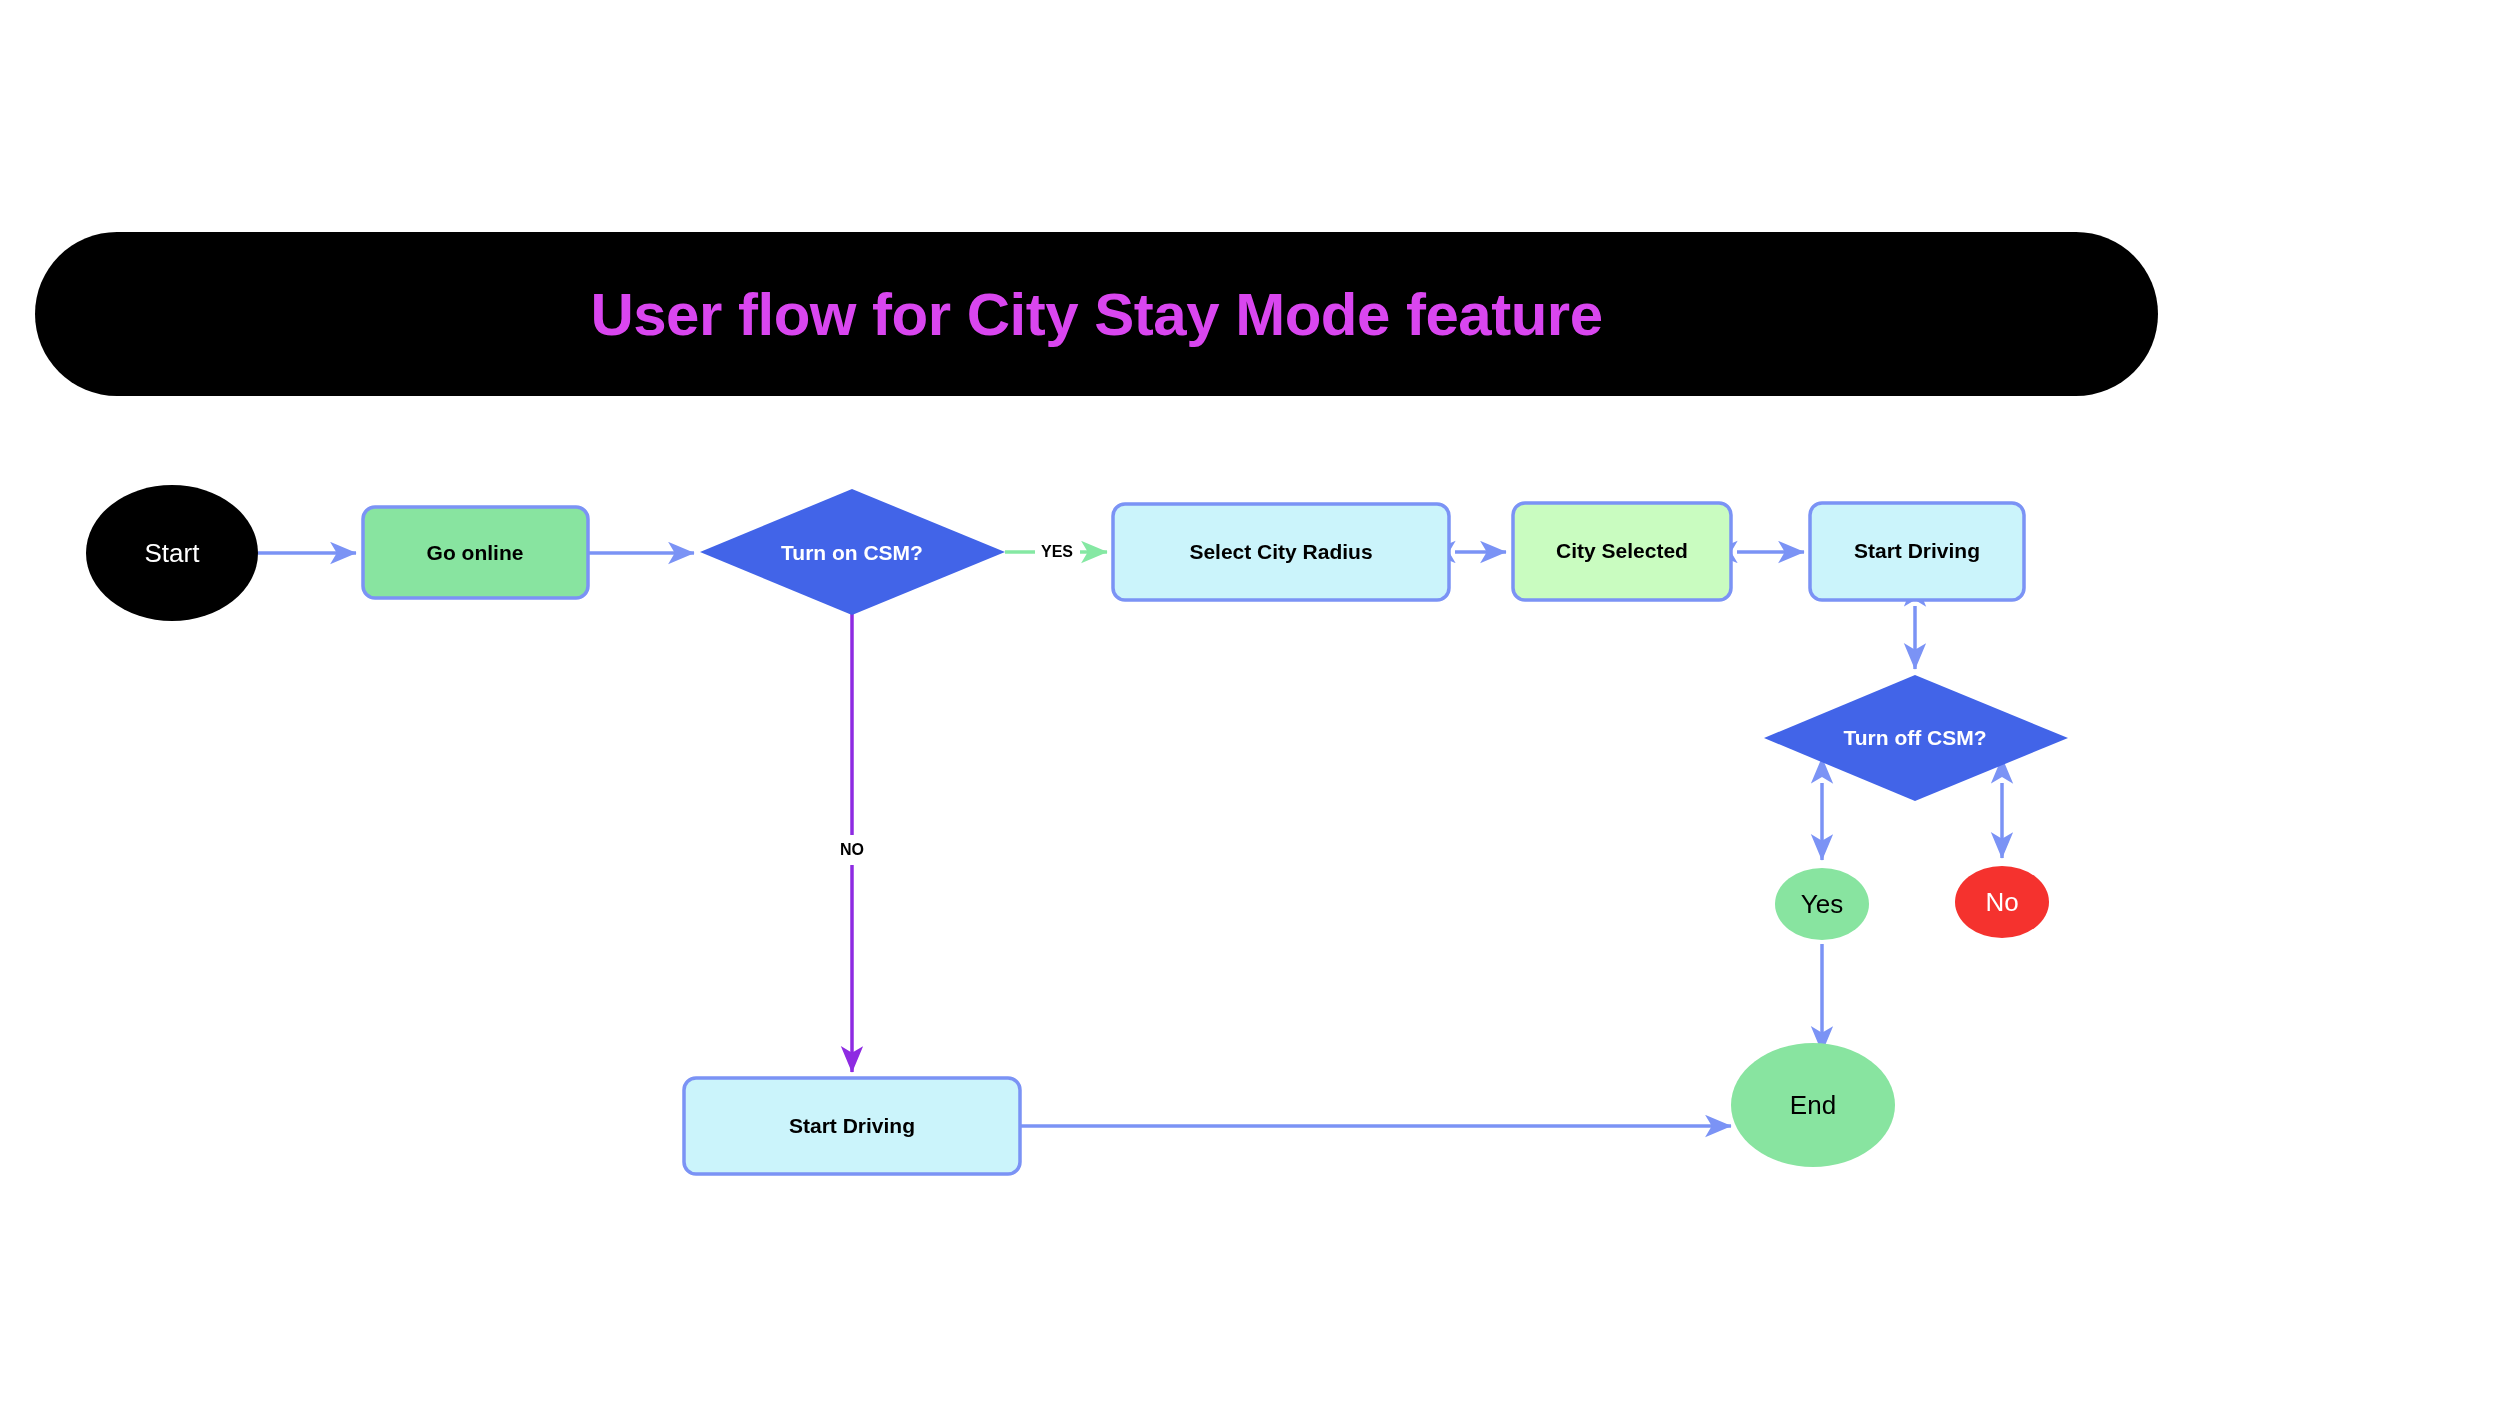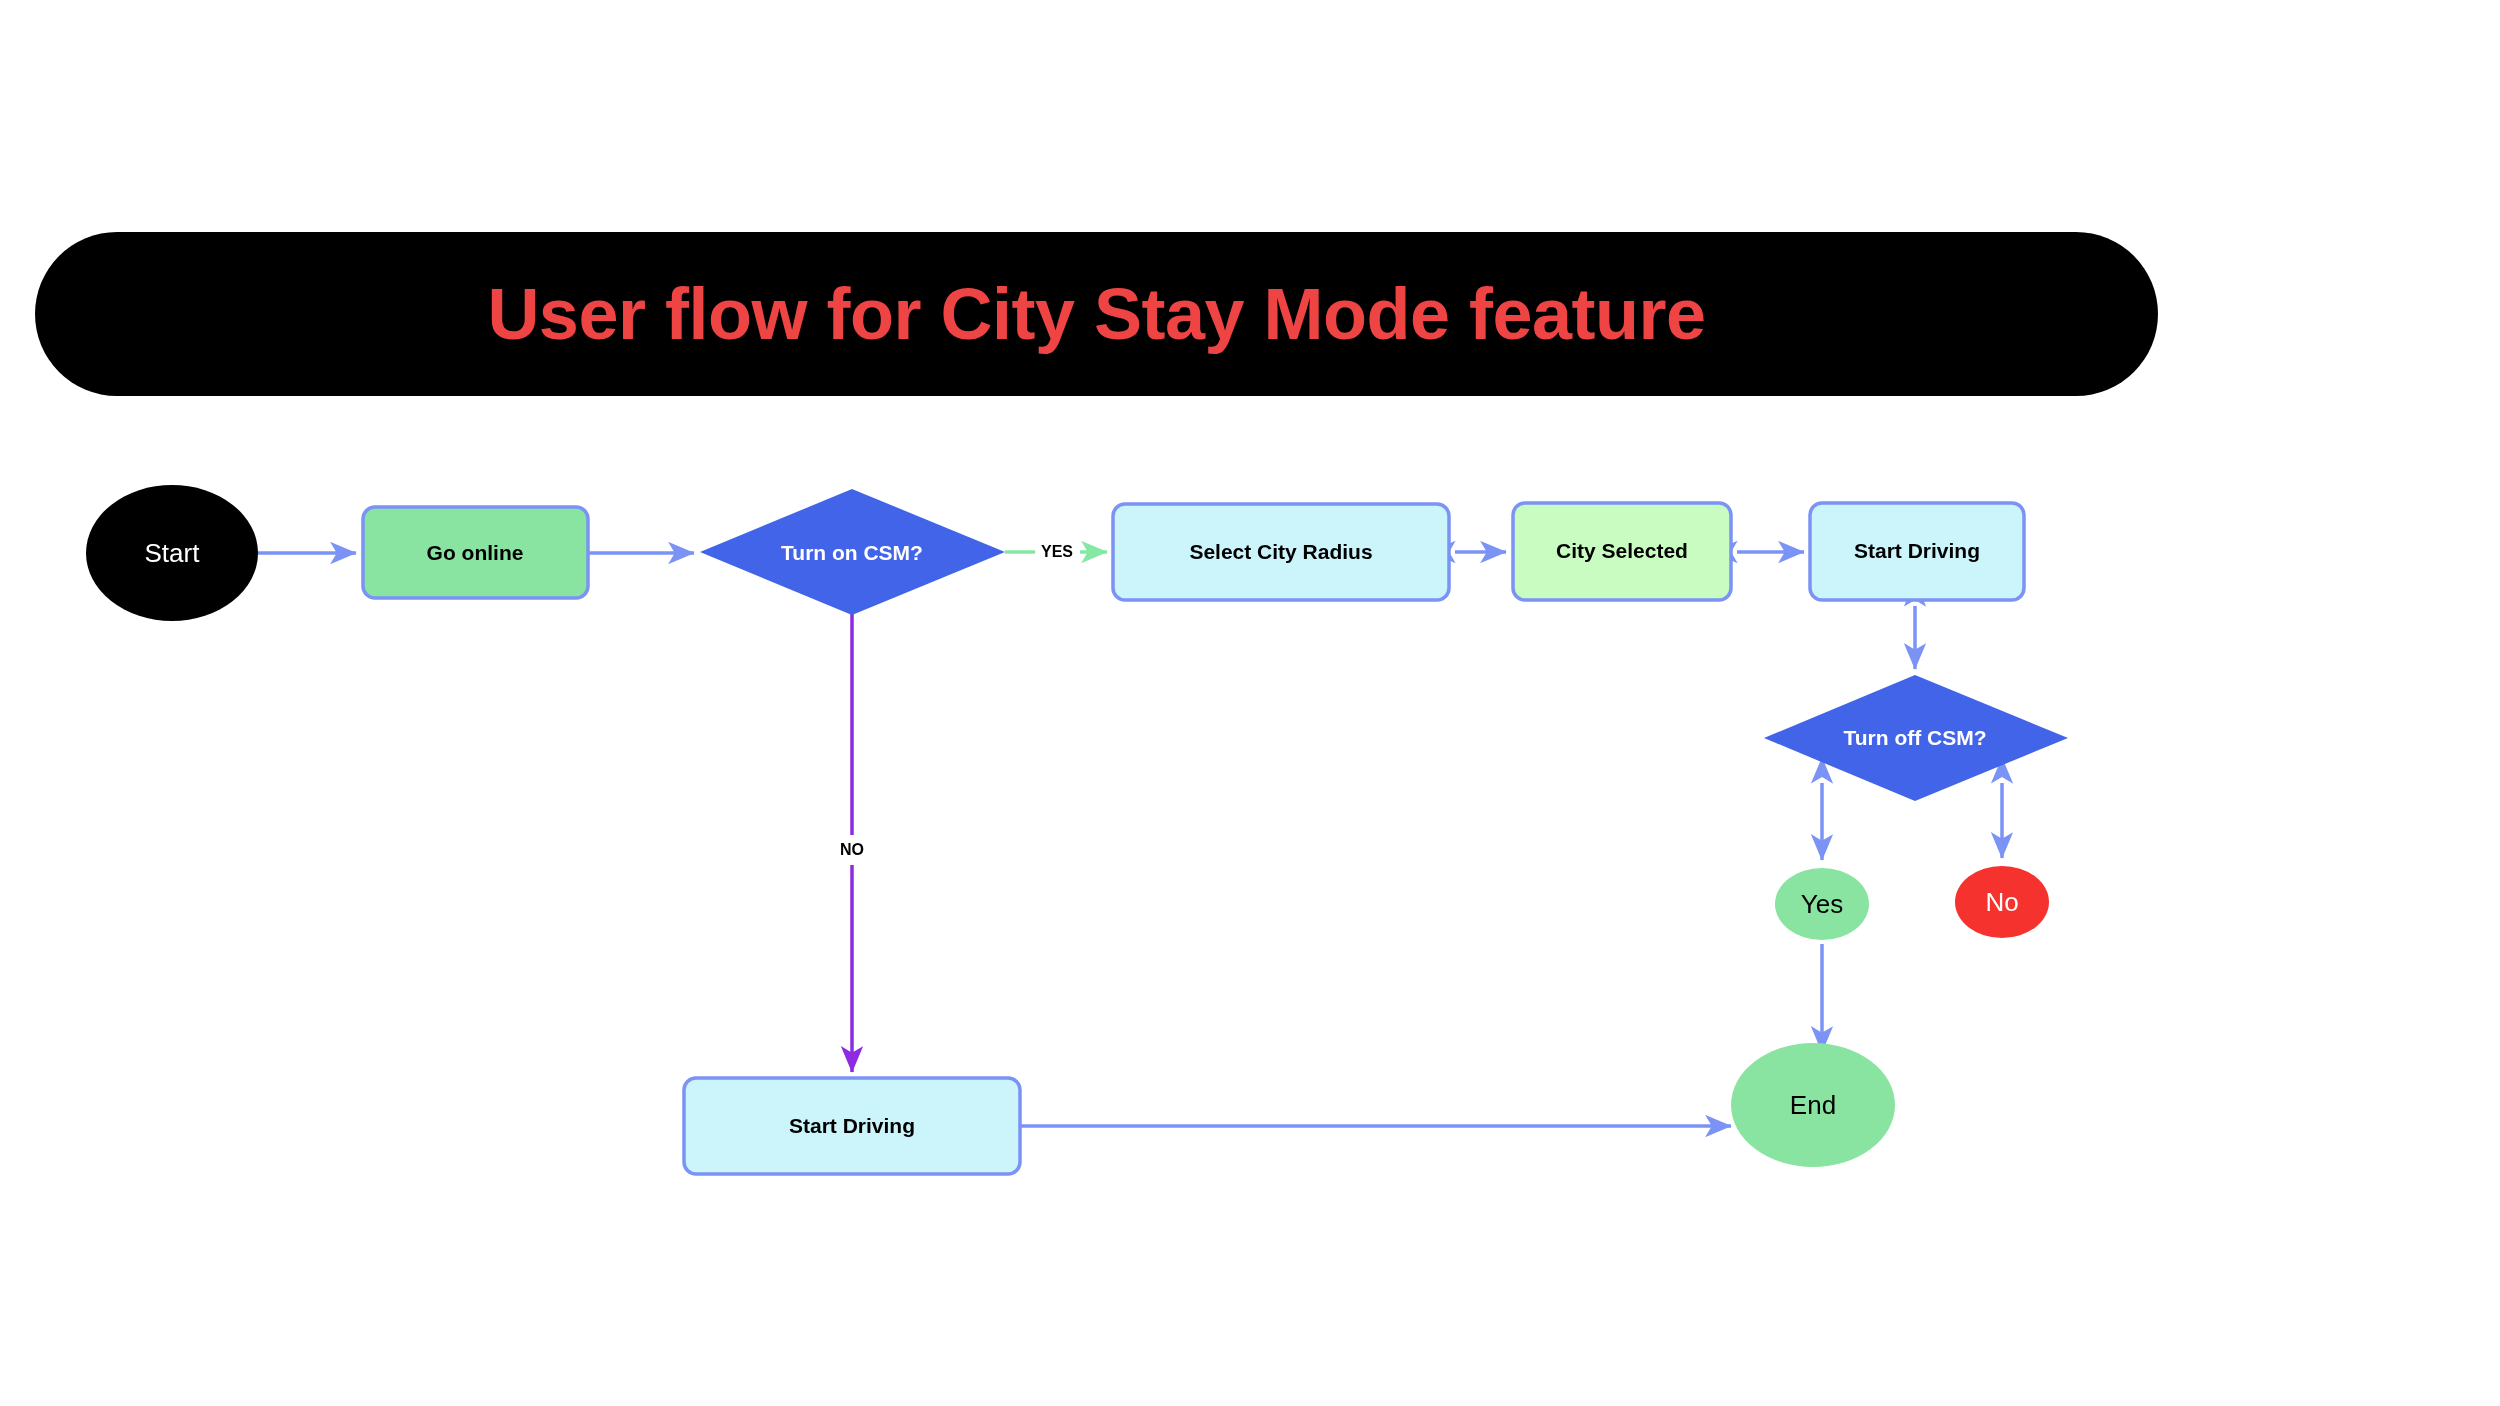--- a/index.html
+++ b/index.html
@@ -29,22 +29,22 @@
     width: 2123px;
     height: 164px;
     background: #000000;
     border-radius: 82px;
     display: flex;
     align-items: center;
     justify-content: center;
     box-sizing: border-box;
   }
   .title-text {
-    color: #ef4444;
-    font-size: 72px;
+    color: #d946ef;
+    font-size: 60px;
     font-weight: 700;
     letter-spacing: -0.5px;
     font-family: "Liberation Sans", sans-serif;
     white-space: nowrap;
   }
   
   #flow {
     position: absolute;
     left: 0;
     top: 0;

